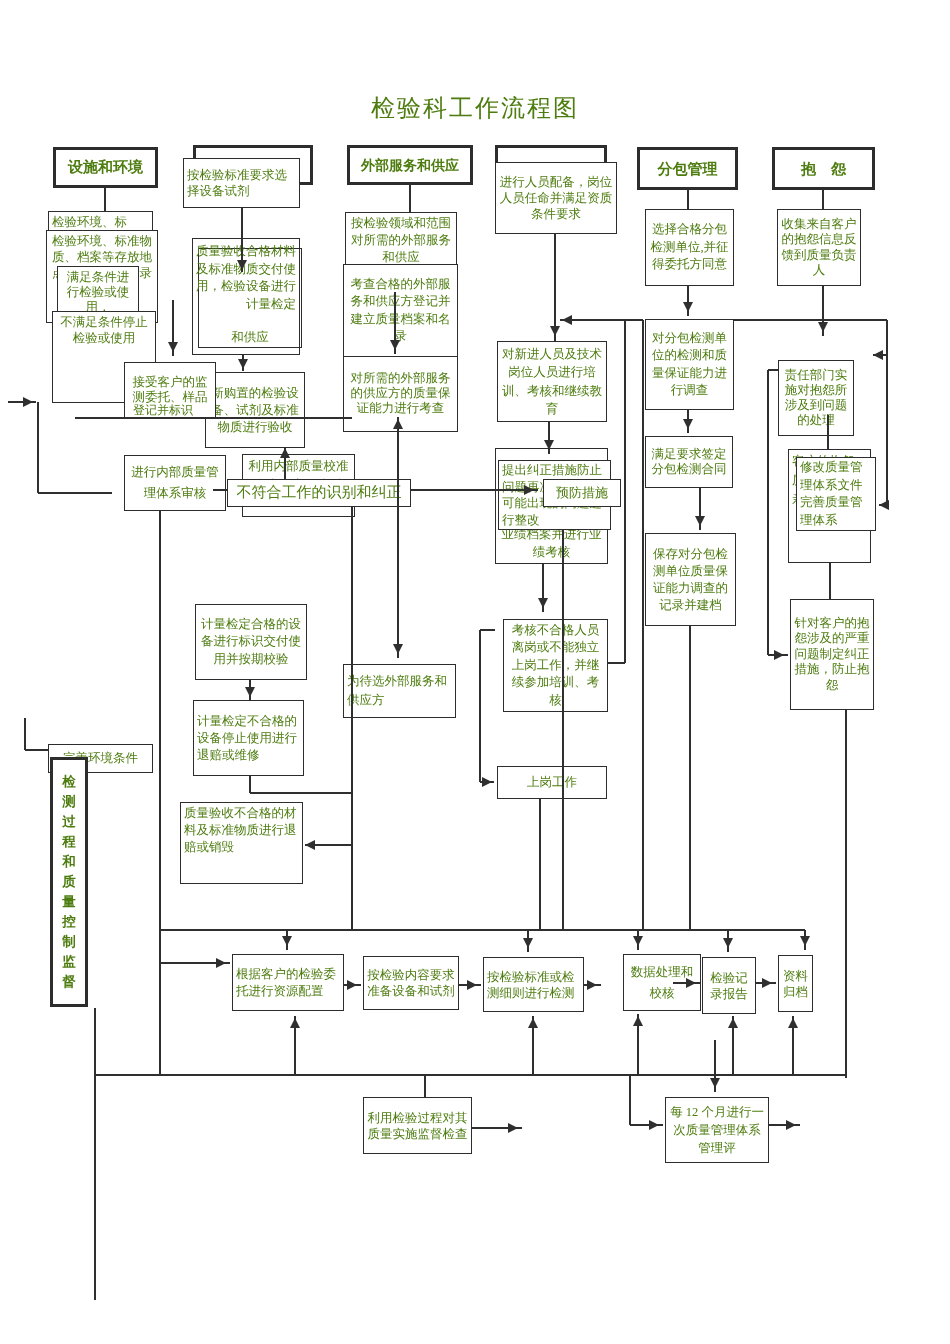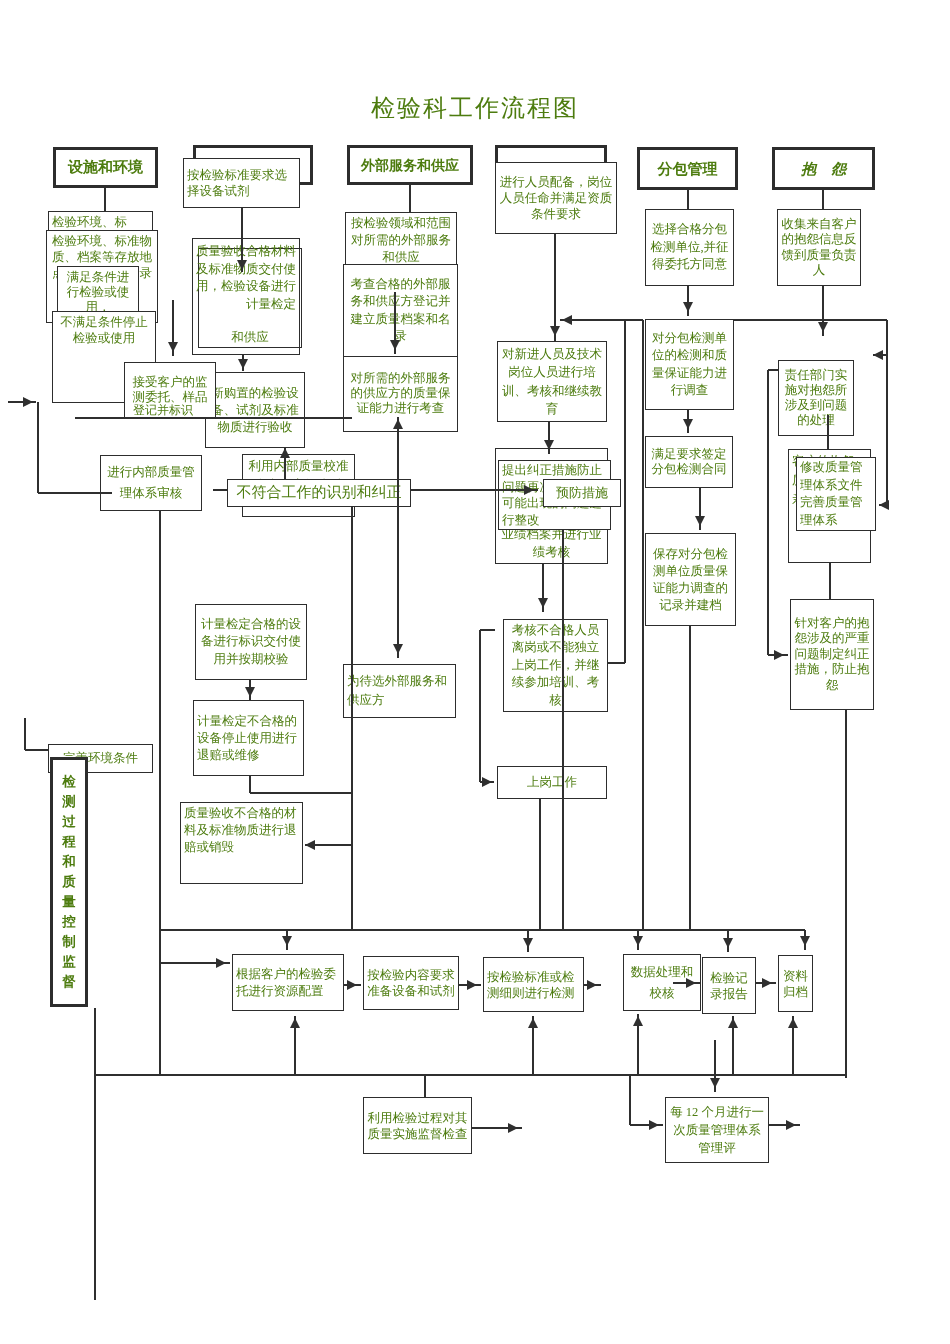--- a/index.html
+++ b/index.html
@@ -39,21 +39,21 @@
   <div class="bx hdr" style="left:347px;top:145px;width:126px;height:40px;z-index:3;font-size:14px;">
       <span>外部服务和供应</span>
     </div>
   <div class="bx hdr" style="left:495px;top:145px;width:112px;height:40px;z-index:1;"></div>
   <div class="bx" style="left:495px;top:162px;width:122px;height:72px;z-index:2;">
       <span>进行人员配备，岗位人员任命并满足资质条件要求</span>
     </div>
   <div class="bx hdr" style="left:637px;top:147px;width:101px;height:43px;z-index:3;">
       <span>分包管理</span>
     </div>
-  <div class="bx hdr" style="left:772px;top:147px;width:103px;height:43px;z-index:3;font-style:italic;">
+  <div class="bx hdr" style="left:772px;top:147px;width:103px;height:43px;z-index:3;">
       <span>抱　怨</span>
     </div>
 
   <div class="bx tp tl" style="left:48px;top:211px;width:105px;height:55px;z-index:1;">
       <span>检验环境、标</span>
     </div>
   <div class="bx tp" style="left:46px;top:230px;width:112px;height:93px;z-index:2;line-height:16px;">
       <span>检验环境、标准物质、档案等存放地点、温湿度，记录</span>
     </div>
   <div class="bx" style="left:57px;top:266px;width:82px;height:52px;z-index:3;line-height:15px;">
@@ -83,21 +83,21 @@
   <div class="bx" style="left:343px;top:264px;width:115px;height:93px;z-index:2;line-height:17.5px;">
       <span>考查合格的外部服务和供应方登记并建立质量档案和名录</span>
     </div>
   <div class="bx" style="left:343px;top:355px;width:115px;height:77px;z-index:1;line-height:15px;">
       <span>对所需的外部服务的供应方的质量保证能力进行考查</span>
     </div>
   <div class="bx tl" style="left:343px;top:664px;width:113px;height:54px;z-index:2;line-height:19px;">
       <span>为待选外部服务和供应方</span>
     </div>
 
-  <div class="bx" style="left:100px;top:455px;width:102px;height:56px;z-index:2;line-height:21px;text-align:center;">
+  <div class="bx" style="left:124px;top:455px;width:102px;height:56px;z-index:2;line-height:21px;text-align:center;">
       <span>进行内部质量管理体系审核</span>
     </div>
   <div class="bx tp" style="left:242px;top:454px;width:113px;height:63px;z-index:1;line-height:19px;">
       <span>利用内部质量校准和实验室间比对</span>
     </div>
   <div class="bx" style="left:227px;top:479px;width:184px;height:28px;z-index:4;font-size:15px;">
       <span>不符合工作的识别和纠正</span>
     </div>
 
   <div class="bx" style="left:195px;top:604px;width:112px;height:76px;z-index:2;line-height:17.5px;">

